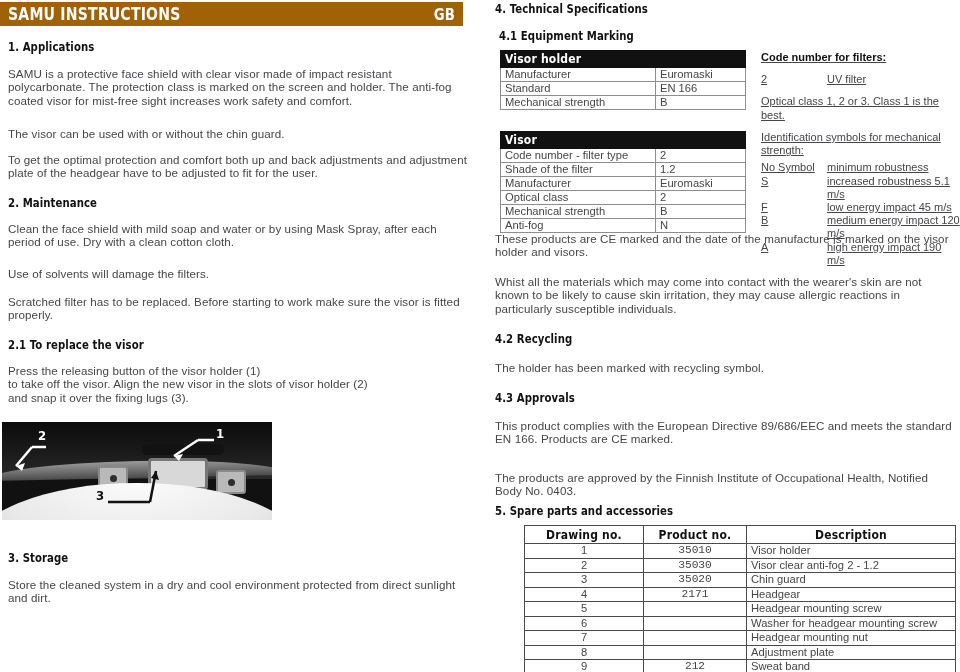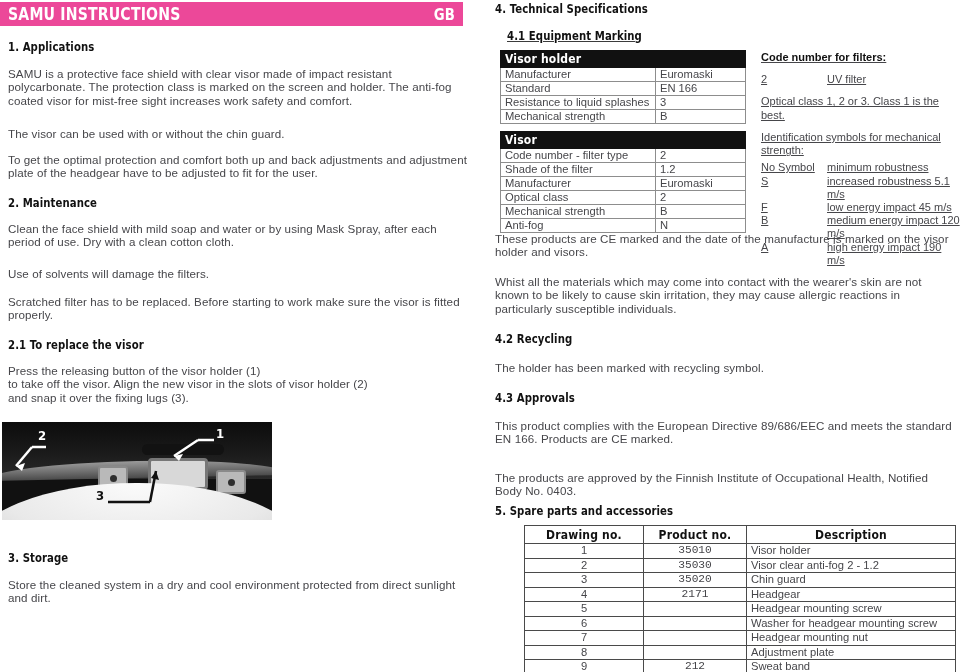--- a/index.html
+++ b/index.html
@@ -13,21 +13,21 @@
   }
   .page{position:absolute;inset:0;}
 
   
   .col-left{position:absolute;left:0;top:0;width:470px;height:672px;}
   .col-right{position:absolute;left:495px;top:0;width:465px;height:672px;}
 
   
   .titlebar{
     position:absolute;left:0;top:2px;width:463px;height:24px;
-    background:#ec4899;
+    background:#a16207;
     display:flex;align-items:center;justify-content:space-between;
     padding:3px 8px;box-sizing:border-box;
   }
   .titlebar .t-main{
     color:#fff;font-weight:bold;font-size:17px;letter-spacing:.2px;
     font-family:"DejaVu Sans Condensed","Liberation Sans",sans-serif;
     transform:scaleX(.92);transform-origin:left center;
   }
   .titlebar .t-lang{
     color:#fff;font-weight:bold;font-size:16px;
@@ -198,41 +198,37 @@
       <p class="body">Store the cleaned system in a dry and cool environment protected from direct sunlight and dirt.</p>
     </div>
   </div>
 
   <div class="col-right">
 
     <div class="blk" style="left:0px;top:1px;">
       <h2 class="sec">4. Technical Specifications</h2>
     </div>
 
-    <div class="blk" style="left:12px;top:28px;text-decoration:underline;">
+    <div class="blk" style="left:4px;top:28px;">
       <h2 class="sec">4.1 Equipment Marking</h2>
     </div>
 
     <div class="blk" style="left:5px;top:50px;">
       <table class="spec">
         <tbody>
             <tr class="hrow">
               <th class="hdr" colspan="2">Visor holder</th>
             </tr>
         <tr>
           <td class="k">Manufacturer</td>
           <td class="v">Euromaski</td>
         </tr>
         <tr>
           <td class="k">Standard</td>
           <td class="v">EN 166</td>
-        </tr>
-        <tr>
-          <td class="k">Resistance to liquid splashes</td>
-          <td class="v">3</td>
         </tr>
         <tr>
           <td class="k">Mechanical strength</td>
           <td class="v">B</td>
         </tr>
       </tbody>
         </table>
     </div>
 
     <div class="blk" style="left:5px;top:131px;">

